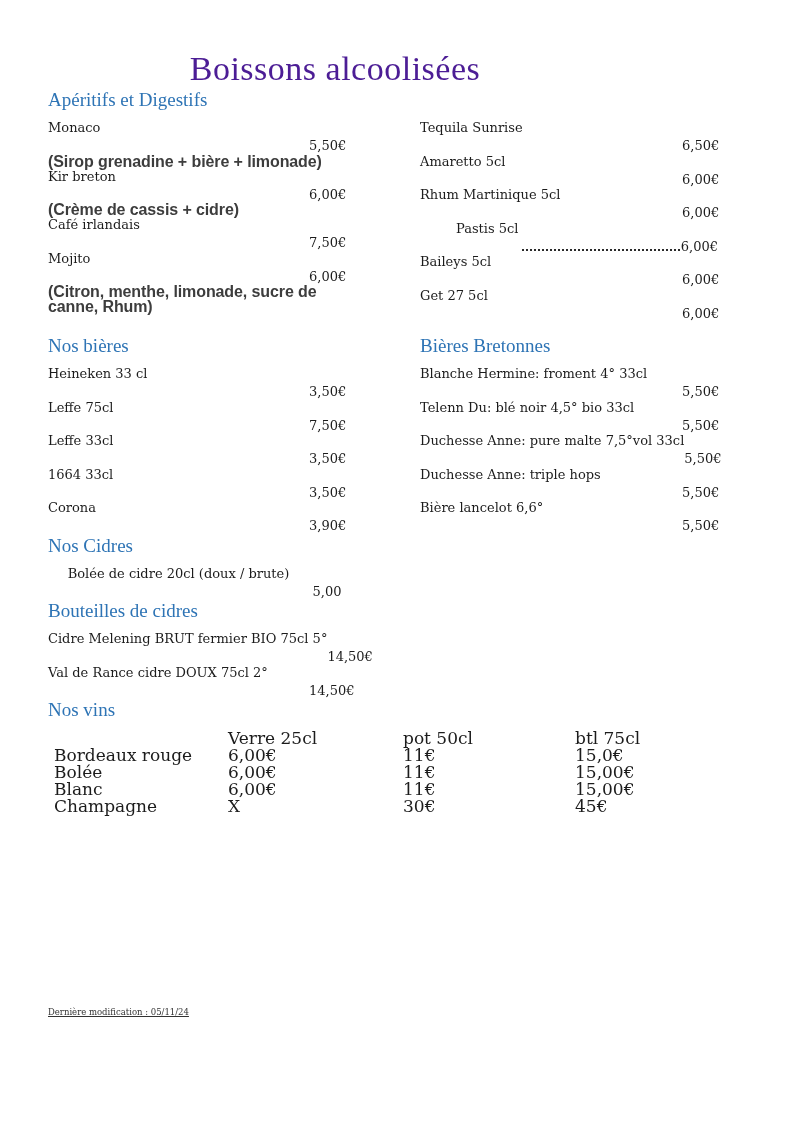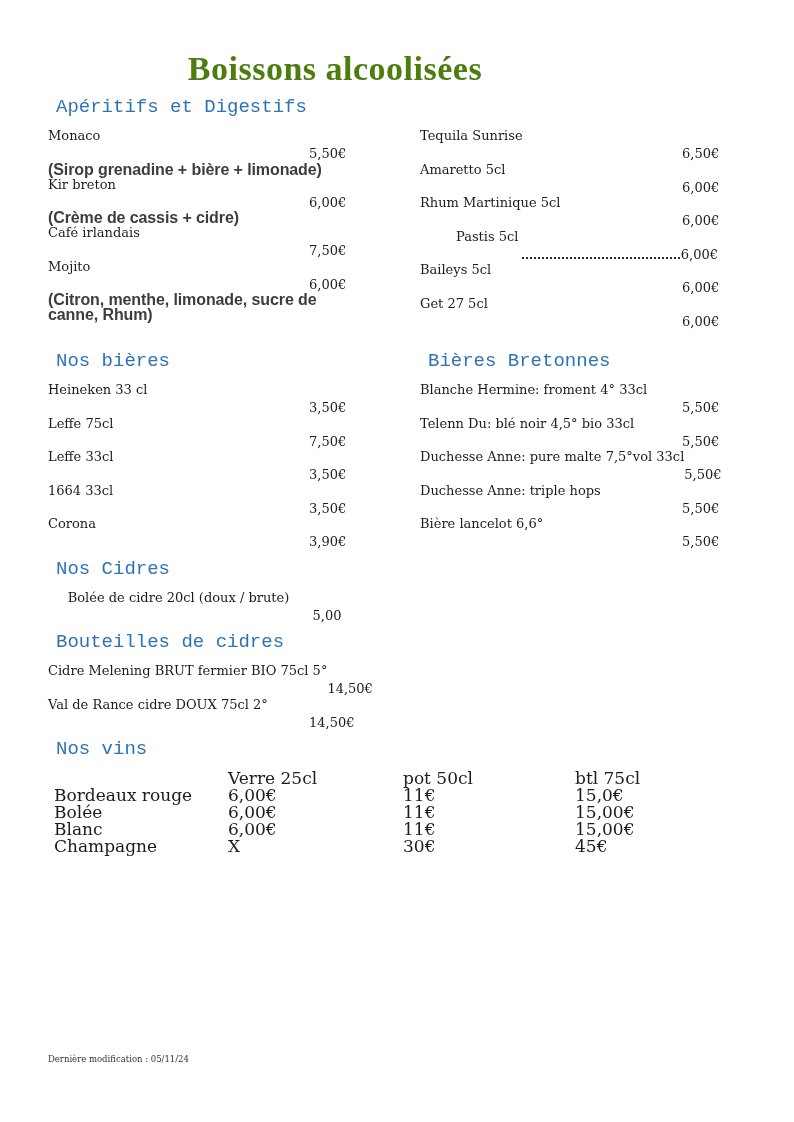--- a/index.html
+++ b/index.html
@@ -2,28 +2,28 @@
 <html><head>
 <meta charset="utf-8">
 <style>
   html,body { margin:0; padding:0; background:#ffffff; }
   .page {
     position:relative; width:794px; height:1122px; margin:0 auto;
     background:#ffffff; overflow:hidden;
     font-family:"DejaVu Serif", serif; color:#1c1c1c;
   }
   .title {
-    font-family:"Liberation Serif", serif; font-weight:700;
-    font-size:34px; color:#4d7c0f; letter-spacing:0.5px;
+    font-family:"Liberation Serif", serif; font-weight:400;
+    font-size:34px; color:#4c1d95; letter-spacing:0.5px;
     width:670px; text-align:center; margin:50px 0 0 0;
   }
   .content { padding:0 76px 0 48px; }
   h2.heading {
-    font-family:Liberation Mono, monospace; font-weight:400;
-    font-size:19px; line-height:23px; color:#2e74b5; margin:8px;
+    font-family:Liberation Serif, serif; font-weight:400;
+    font-size:19px; line-height:23px; color:#2e74b5; margin:0;
   }
   .h-aperitifs { margin-top:72px; }
   .cols { display:flex; }
   .cols .col-l { width:297px; }
   .cols .gap   { width:75px; flex-shrink:0; }
   .cols .col-r { width:298px; }
   .items { margin-top:9px; }
   .item { display:flex; font-size:13px; line-height:15.5px; }
   .item .name { flex:1; white-space:nowrap; }
   .item .price { width:36px; flex-shrink:0; white-space:nowrap;margin-top:18px; }
@@ -34,22 +34,22 @@
     font-size:16px; line-height:15px; color:#3d3d3d; letter-spacing:-0.1px;
   }
   .beer-row { margin-top:13px; }
   .h-cidres { margin-top:28px; }
   .h-bouteilles { margin-top:13px; }
   .h-vins { margin-top:66px; }
   .wine-table { margin-top:9px; font-size:17px; line-height:17px; }
   .wine-row { display:grid; grid-template-columns:180px 175px 172px 1fr; }
   .wine-row .c0 { padding-left:6px; }
   .footer {
-    position:absolute; left:48px; top:1054px;
-    font-size:8.5px; color:#333333; font-family:"DejaVu Serif", serif;
+    position:absolute; left:48px; top:1007px;
+    font-size:8.5px; color:#333333; font-family:"DejaVu Serif", serif;text-decoration:underline;
   }
 </style>
 </head>
 <body>
 
 <div class="page">
 
   <h1 class="title">Boissons alcoolisées</h1>
 
   <div class="content">

